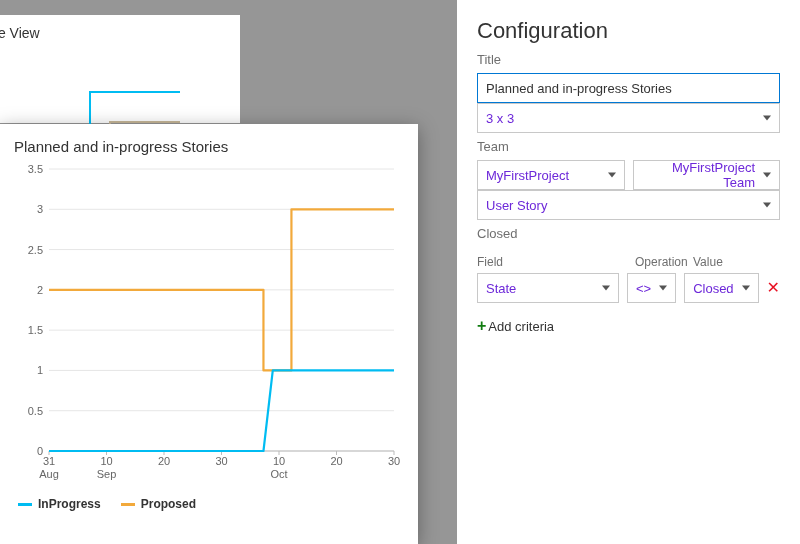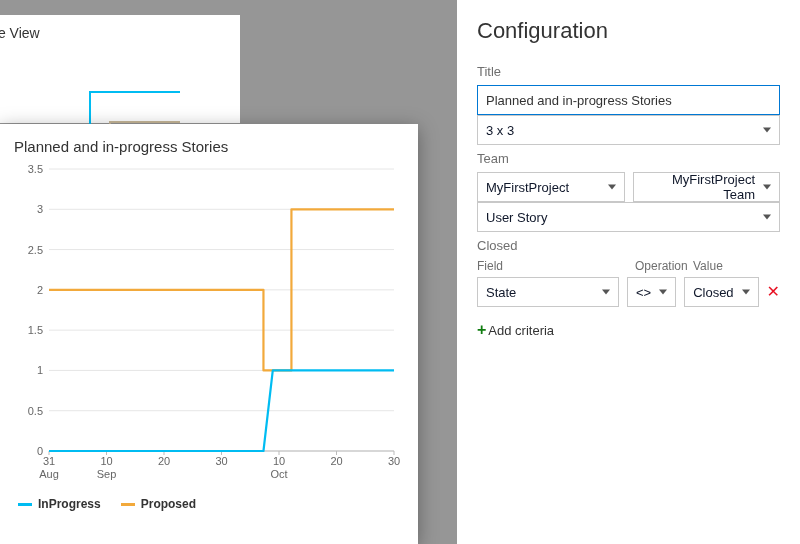--- a/index.html
+++ b/index.html
@@ -19,41 +19,41 @@
 
   .chart-wrap { position: relative; width: 390px; height: 330px; }
   .chart-wrap svg { display: block; }
 
   .legend { display: flex; gap: 20px; padding: 6px 4px; font-size: 12px; color: #333; font-weight: bold; }
   .legend-item { display: flex; align-items: center; gap: 6px; }
   .legend-swatch { width: 14px; height: 3px; }
 
   
   .right { width: 343px; height: 544px; background: #fff; padding: 18px 20px 8px 20px; overflow: hidden; }
-  .panel-title { font-size: 22px; font-weight: 400; color: #333; margin-bottom: 20px; }
+  .panel-title { font-size: 22px; font-weight: 400; color: #333; margin-bottom: 8px; }
   .field-label { font-size: 13px; color: #6f6f6f; margin-bottom: 6px; margin-top: 6px; }
   .text-input {
     width: 100%; height: 30px; border: 1px solid #0078d4; padding: 4px 8px;
     font-size: 13px; color: #333; outline: none;
   }
   .select-box {
     position: relative; height: 30px; border: 1px solid #c8c8c8;
-    padding: 5px 24px 5px 8px; font-size: 13px; color: #0f172a; background: #fff;
+    padding: 5px 24px 5px 8px; font-size: 13px; color: #6d28d9; background: #fff;
     display: flex; align-items: center; cursor: pointer;
   }
   .select-box::after {
     content: ""; position: absolute; right: 8px; top: 50%;
     width: 0; height: 0; border-left: 4px solid transparent;
     border-right: 4px solid transparent; border-top: 5px solid #555;
     transform: translateY(-50%);
   }
   .row { display: flex; gap: 8px; text-align: right; }
   .row .select-box { flex: 1; }
 
-  .filters-head { display: flex; gap: 8px; font-size: 12px; color: #6f6f6f; margin-top: 6px; }
+  .filters-head { display: flex; gap: 8px; font-size: 12px; color: #6f6f6f; margin-top: 14px; }
   .filters-head .fhc1 { width: 150px; }
   .filters-head .fhc2 { width: 50px; }
   .filters-head .fhc3 { flex: 1; }
 
   .filters-row { display: flex; gap: 8px; align-items: flex-end; margin-top: 4px; }
   .filters-row .fc1 { width: 150px; }
   .filters-row .fc2 { width: 50px; }
   .filters-row .fc3 { flex: 1; }
   .remove-x { color: #e81123; font-size: 16px; cursor: pointer; width: 14px; text-align: center; line-height: 30px; }
 

